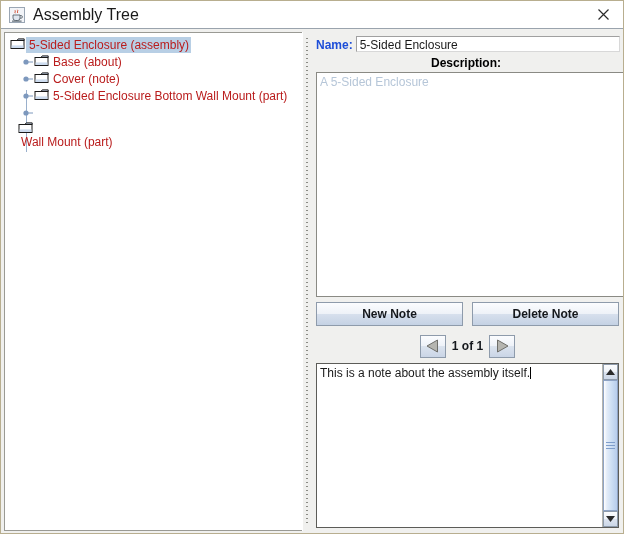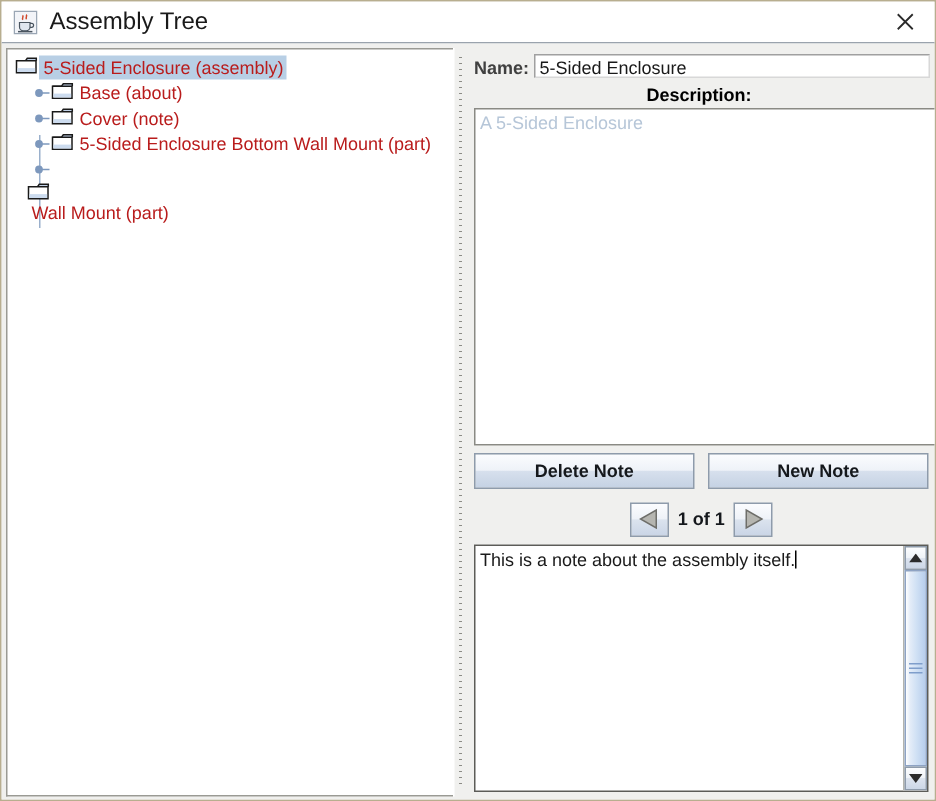--- a/index.html
+++ b/index.html
@@ -148,21 +148,21 @@
     height: 18px;
     box-sizing: border-box;
     display: flex;
     align-items: stretch;
     border: 1px solid #f0f0ee;
   }
   #name-label {
     font-weight: bold;
     font-size: 12px;
     padding: 2px 3px 0 4px;
-    color: #404040;
+    color: #1d4ed8;
     background: #f0f0ee;
     white-space: nowrap;
   }
   #name-field {
     flex: 1 1 auto;
     background: #ffffff;
     border-top: 1px solid #a0a0a0;
     border-left: 1px solid #a0a0a0;
     border-bottom: 1px solid #d8d8d8;
     border-right: 1px solid #d8d8d8;
@@ -481,22 +481,22 @@
           </div>
           <div class="sb-btn sb-down">
             <svg width="9" height="6" viewBox="0 0 9 6">
                 <path d="M0 0 L9 0 L4.5 6 Z" fill="#2b2b2b"></path>
               </svg>
           </div>
         </div>
       </div>
 
       <div id="btn-row">
+        <div class="jbutton">New Note</div>
         <div class="jbutton">Delete Note</div>
-        <div class="jbutton">New Note</div>
       </div>
 
       <div id="pager">
         <div class="arrow-btn">
           <svg width="13" height="14" viewBox="0 0 13 14">
             <path d="M11.5 1 L11.5 13 L1 7 Z" fill="#b5b5b0" stroke="#6e6e6a" stroke-width="1"></path>
           </svg>
         </div>
         <span id="page-indicator">1 of 1</span>
         <div class="arrow-btn">

